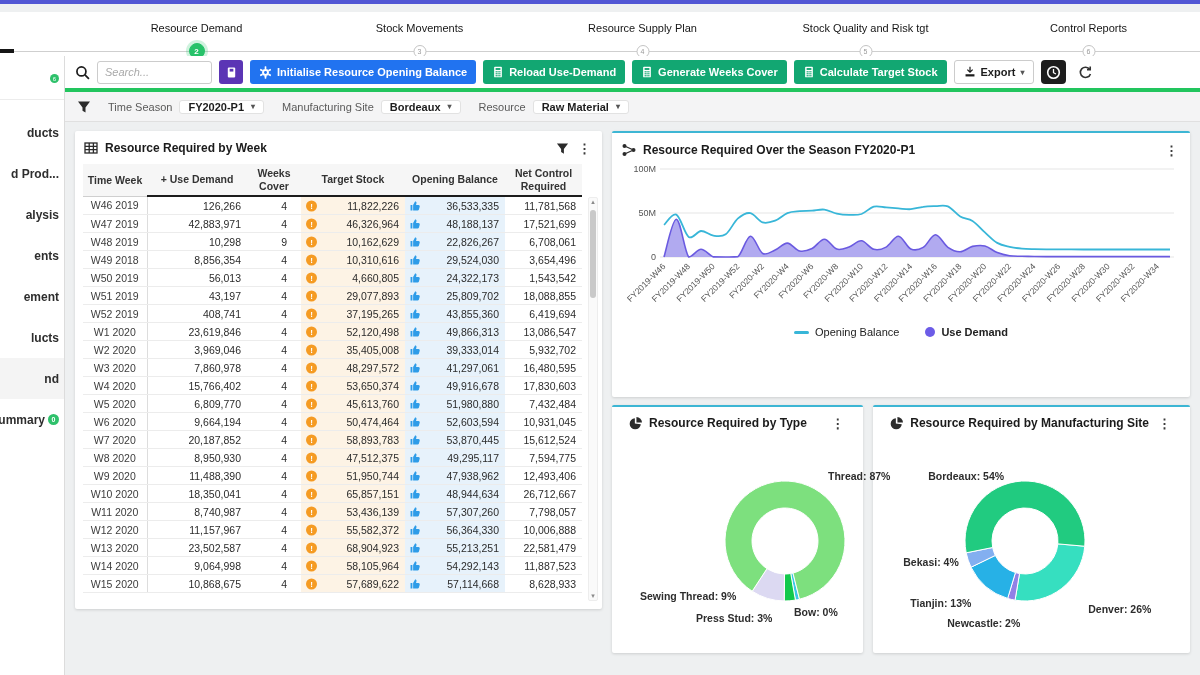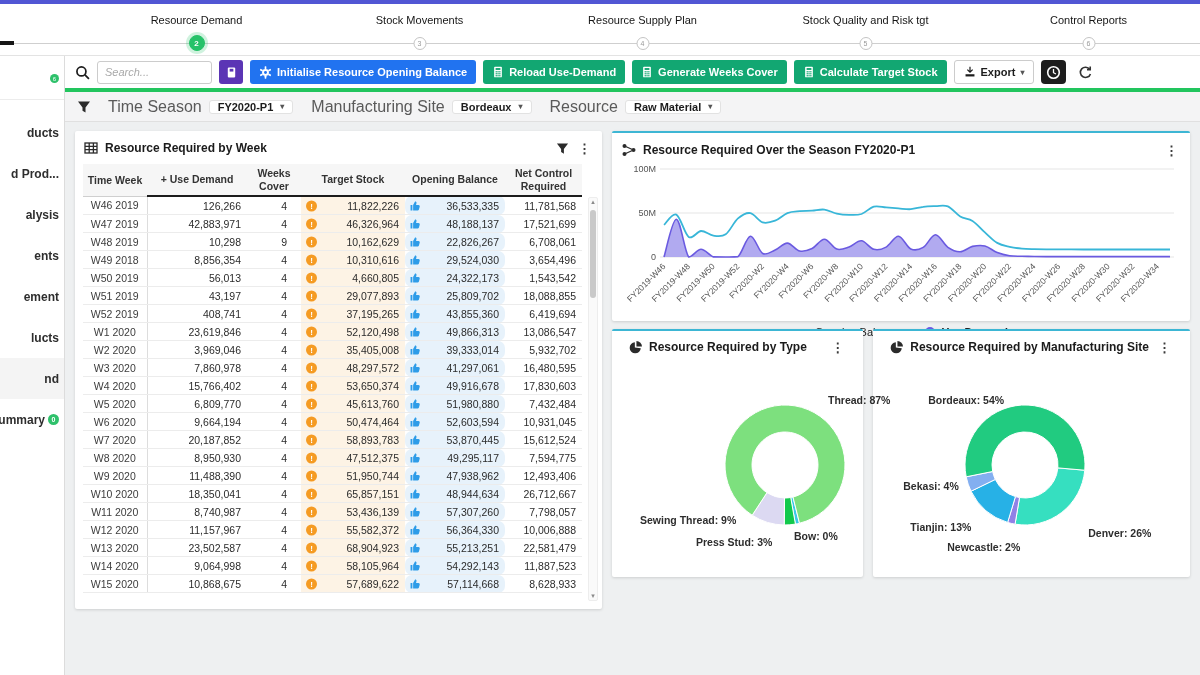--- a/index.html
+++ b/index.html
@@ -1,20 +1,20 @@
 <!DOCTYPE html>
 <html><head>
 <meta charset="utf-8">
 <style>
   * { box-sizing: border-box; margin: 0; padding: 0; }
   html,body { width:1200px; height:675px; overflow:hidden; background:#eef0f1;
     font-family:"Liberation Sans", sans-serif; -webkit-font-smoothing:antialiased; }
   .topbar { position:absolute; left:0; top:0; width:1200px; height:4px; background:#5156d4; }
   
-  .stepper { position:absolute; left:0; top:4px; width:1200px; height:52px; background:#fff; border-bottom:1px solid #e3e3e3; }
+  .stepper { position:absolute; left:0; top:12px; width:1200px; height:52px; background:#fff; border-bottom:1px solid #e3e3e3; }
   .step-line { position:absolute; left:0; right:0; top:39px; height:1px; background:#cfcfcf; }
   .step-line-start { position:absolute; left:0; top:37px; width:14px; height:4px; background:#161616; }
   .steps { position:relative; display:flex; padding-left:85px; height:52px; }
   .step { position:relative; width:223px; height:52px; cursor:pointer; }
   .step-label { position:absolute; top:10px; left:0; right:0; text-align:center; font-size:11px; color:#161616; }
   .step-circle { position:absolute; top:33px; left:50%; transform:translateX(-50%); width:13px; height:13px;
     border-radius:50%; background:#fff; border:1px solid #c4c4c4; color:#9a9a9a; font-size:7px;
     display:flex; align-items:center; justify-content:center; }
   .step.active .step-circle { top:31px; width:16px; height:16px; background:#26c269; border-color:#26c269;
     color:#fff; font-weight:bold; font-size:8px; box-shadow:0 0 0 3px rgba(38,194,105,.22); }
@@ -40,53 +40,53 @@
     padding:0 9px; font-size:11px; font-weight:bold; font-family:inherit; cursor:pointer; white-space:nowrap; }
   .btn-purple { background:#5b35b5; color:#fff; width:24px; justify-content:center; padding:0; }
   .btn-blue { background:#2173f0; color:#fff; }
   .btn-green { background:#12a772; color:#fff; }
   .btn-white { background:#fff; color:#1c1c1c; border:1px solid #ccc; }
   .btn-black { background:#1d1d1d; color:#fff; width:25px; justify-content:center; padding:0; border-radius:4px; }
   .btn-ghost { background:transparent; width:24px; justify-content:center; padding:0; }
   .caret { font-size:8px; color:#555; }
   .filterbar { height:30px; background:#f4f4f5; border-bottom:1px solid #e0e0e0; display:flex; align-items:center; gap:9px; padding:0 12px; }
   .filter-group { display:flex; align-items:center; gap:7px; }
-  .filter-label { font-size:16px; color:#5a5a5a; }
+  .filter-label { font-size:11px; color:#5a5a5a; }
   .filter-select { background:#fff; border:1px solid #e2e2e2; border-radius:3px; height:14px; display:flex; align-items:center;
     gap:7px; padding:0 8px; font-size:11px; font-weight:bold; color:#1c1c1c; cursor:pointer; }
   .content { position:absolute; left:0; right:0; top:67px; bottom:0; padding:8px 10px; display:flex; gap:10px; }
   .card { background:#fff; border-radius:2px; box-shadow:0 1px 3px rgba(0,0,0,.14); }
   .panel-head { height:28px; display:flex; align-items:center; gap:7px; padding:0 9px; }
   .panel-title { font-size:12px; font-weight:bold; color:#1b1b1b; flex:1 1 auto; white-space:nowrap; overflow:hidden; }
   .kebab { font-size:13px; font-weight:bold; color:#3a3a3a; cursor:pointer; padding:0 2px; letter-spacing:0; }
   
   .table-card { width:527px; height:478px; position:relative; padding:2px 8px 0 8px; }
   .table-card .panel-head { padding:2px 1px 0 1px; }
   table.rt { border-collapse:collapse; table-layout:fixed; width:499px; margin-top:3px; font-size:10.5px; color:#2b2b2b; }
   table.rt th { font-size:10.5px; font-weight:bold; color:#333; background:#f6f6f6; padding:3px 4px; line-height:1.2;
     text-align:center; vertical-align:middle; border-bottom:2px solid #1c1c1c; }
   table.rt th.c0 { border-bottom:1px solid #cfcfcf; }
   table.rt td { padding:2.5px 6px; border-bottom:1px solid #ececec; text-align:right; white-space:nowrap; overflow:hidden; }
   table.rt td.c0 { text-align:center; border-right:1px solid #ddd; color:#3c3c3c; padding:2.5px 2px; }
   table.rt td.c2 { padding-right:14px; }
   table.rt td.c3 { background:#fdf3e5; position:relative; padding-left:18px; }
-  table.rt td.c4 { background:#e7f2fb; position:relative; padding-left:18px;border-radius:7px; }
+  table.rt td.c4 { background:#e7f2fb; position:relative; padding-left:18px; }
   .col-c0{width:64px}.col-c1{width:100px}.col-c2{width:54px}.col-c3{width:104px}.col-c4{width:100px}.col-c5{width:77px}
   .warn-ic { position:absolute; left:5px; top:50%; transform:translateY(-50%); width:11px; height:11px; border-radius:50%;
     background:#f59b23; color:#fff; font-size:8px; font-weight:bold; text-align:center; line-height:11px; }
   .thumb-ic { position:absolute; left:5px; top:50%; transform:translateY(-50%); width:11px; height:11px; }
   .thumb-ic svg { width:11px; height:11px; fill:#2e9ce8; display:block; }
   .vscroll { position:absolute; right:4px; top:66px; bottom:8px; width:10px; background:#fafafa; border:1px solid #ededed; border-radius:2px; }
   .vs-up,.vs-down { position:absolute; left:0; right:0; text-align:center; font-size:7px; color:#8a8a8a; }
   .vs-up{top:0} .vs-down{bottom:0}
   .vs-thumb { position:absolute; left:1px; right:1px; top:12px; height:88px; background:#c9c9c9; border-radius:3px; }
   
   .right-col { flex:1 1 auto; display:flex; flex-direction:column; gap:8px; }
   .chart-card { border-top:2px solid #3db6d4; }
-  .season-card { height:190px; padding:2px 10px 0 10px; }
+  .season-card { height:266px; padding:2px 10px 0 10px; }
   .season-card .panel-head { padding:2px 0 0 0; }
   .legend { display:flex; justify-content:center; align-items:center; gap:26px; height:20px; }
   .legend-item { display:flex; align-items:center; gap:6px; font-size:11px; color:#222; cursor:pointer; }
   .legend-line { width:15px; height:3px; border-radius:2px; background:#38b6d8; }
   .legend-dot { width:10px; height:10px; border-radius:50%; background:#6c5ce7; }
   .legend-item.bold { font-weight:bold; }
   .donut-row { display:flex; gap:10px; flex:1 1 auto; }
   .donut-card { flex:1 1 0; height:248px; padding:2px 8px 0 8px; }
   .donut-box { position:relative; height:210px; }
   .donut-box svg.donut { position:absolute; width:130px; height:130px; }

